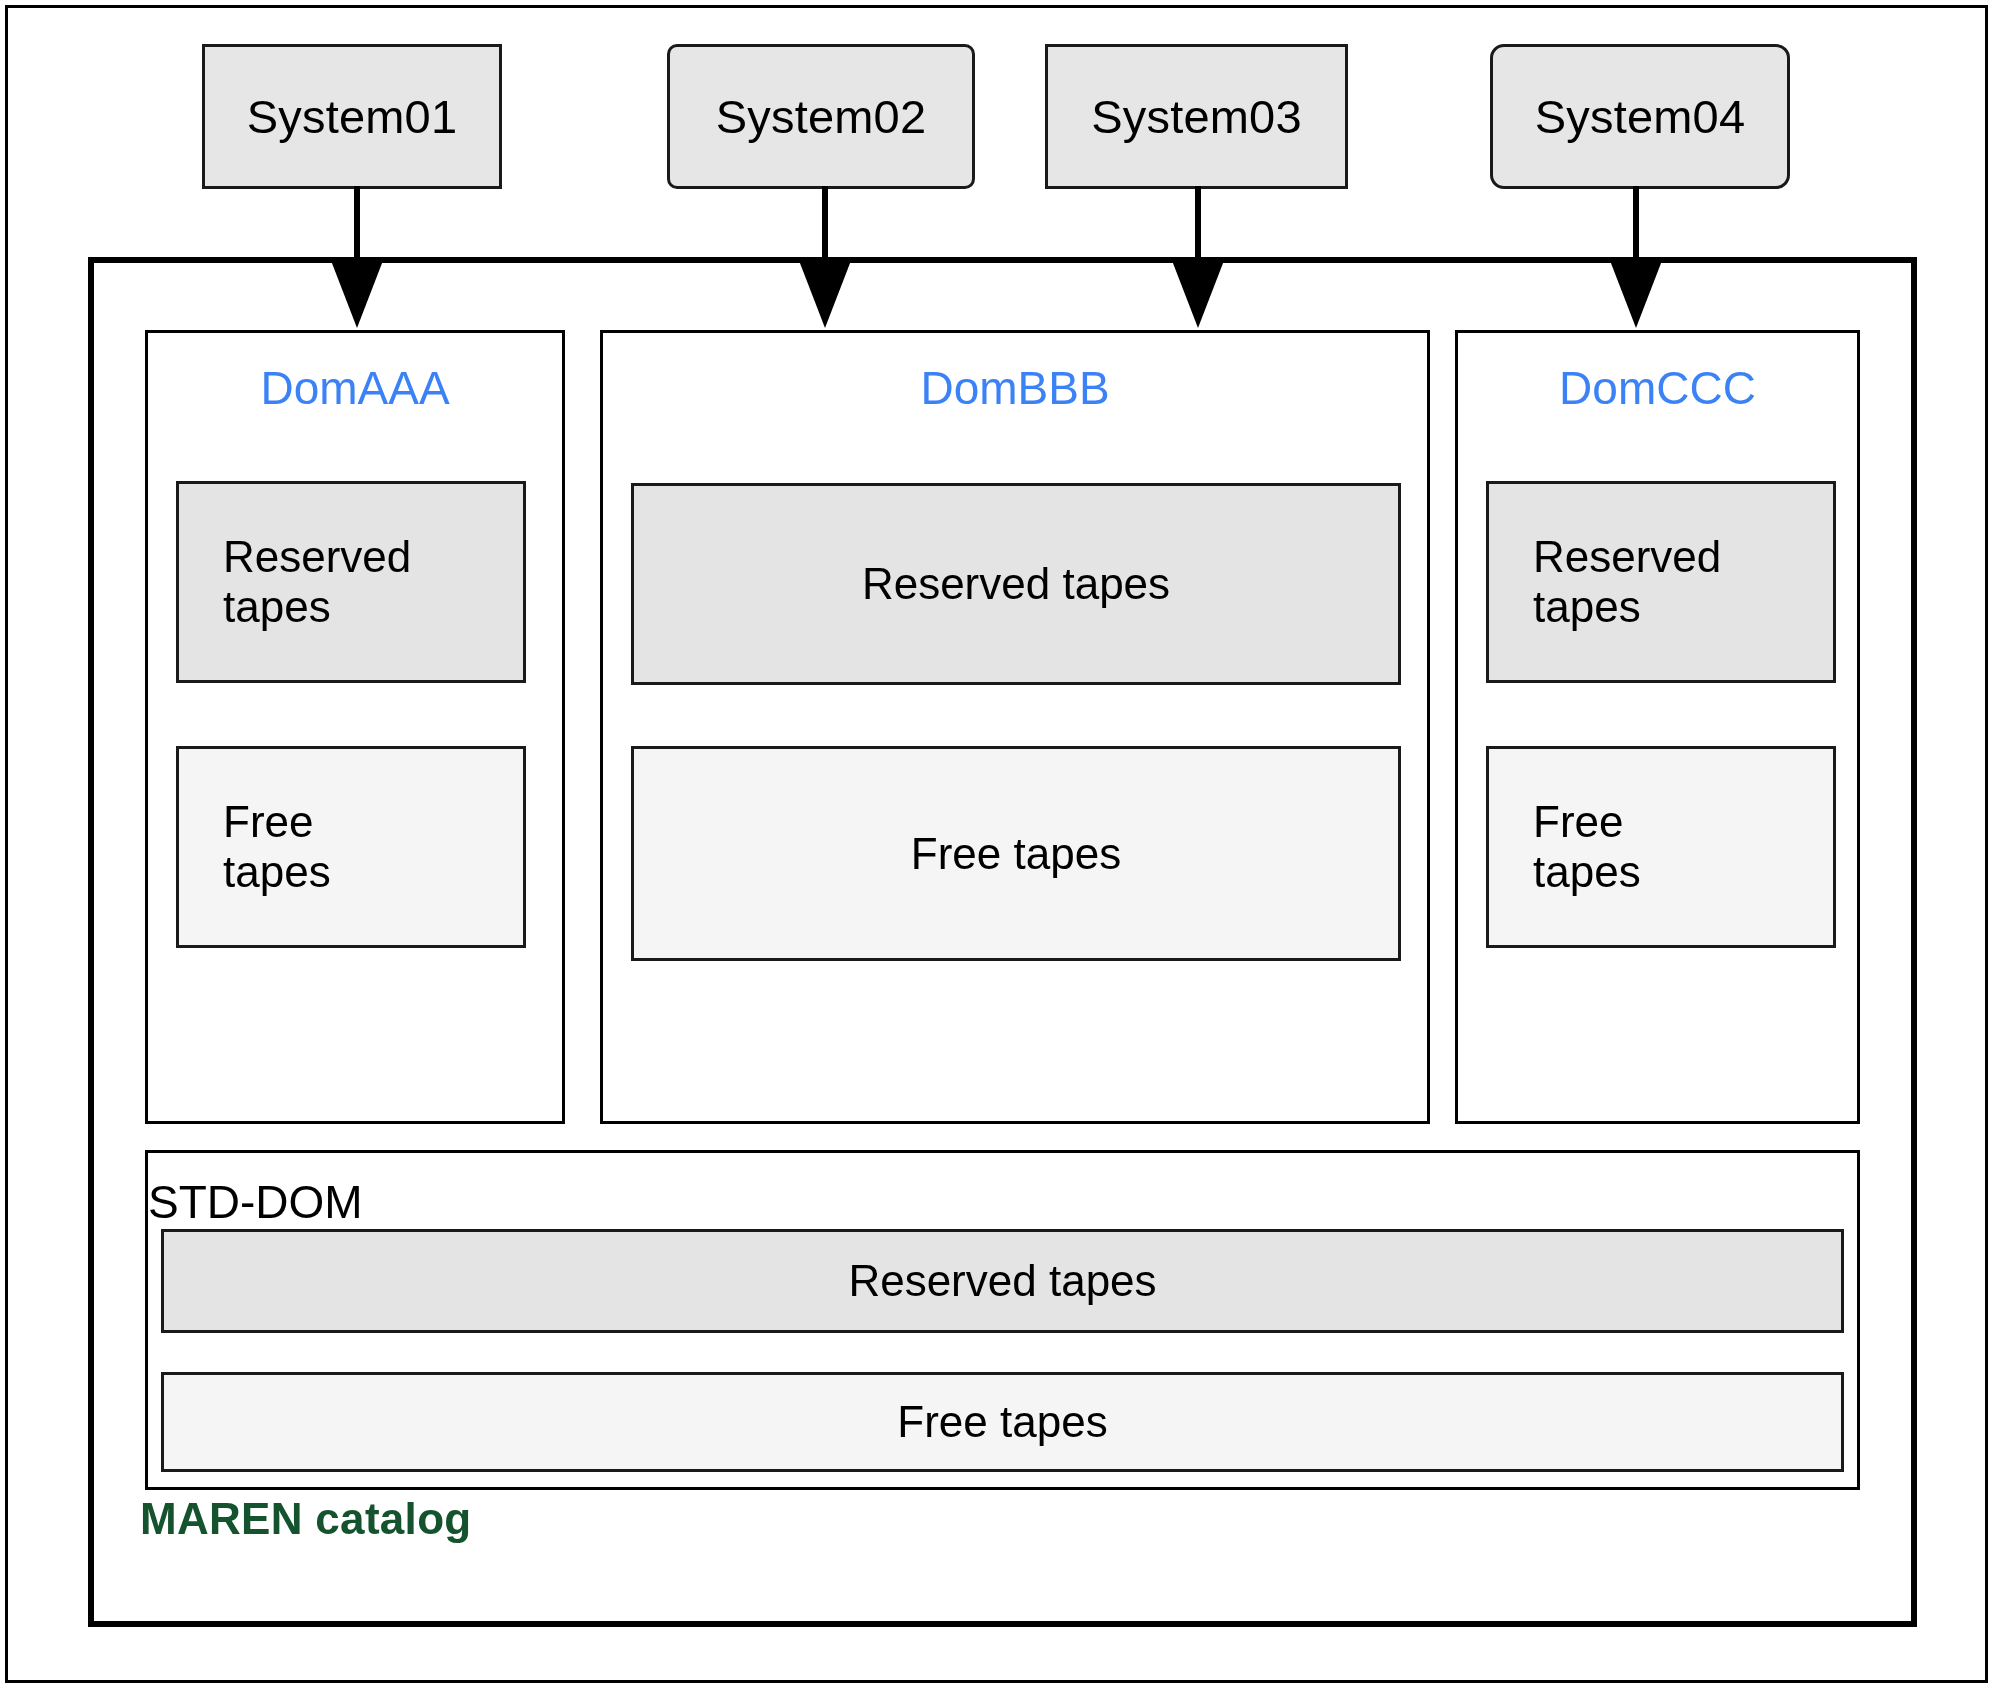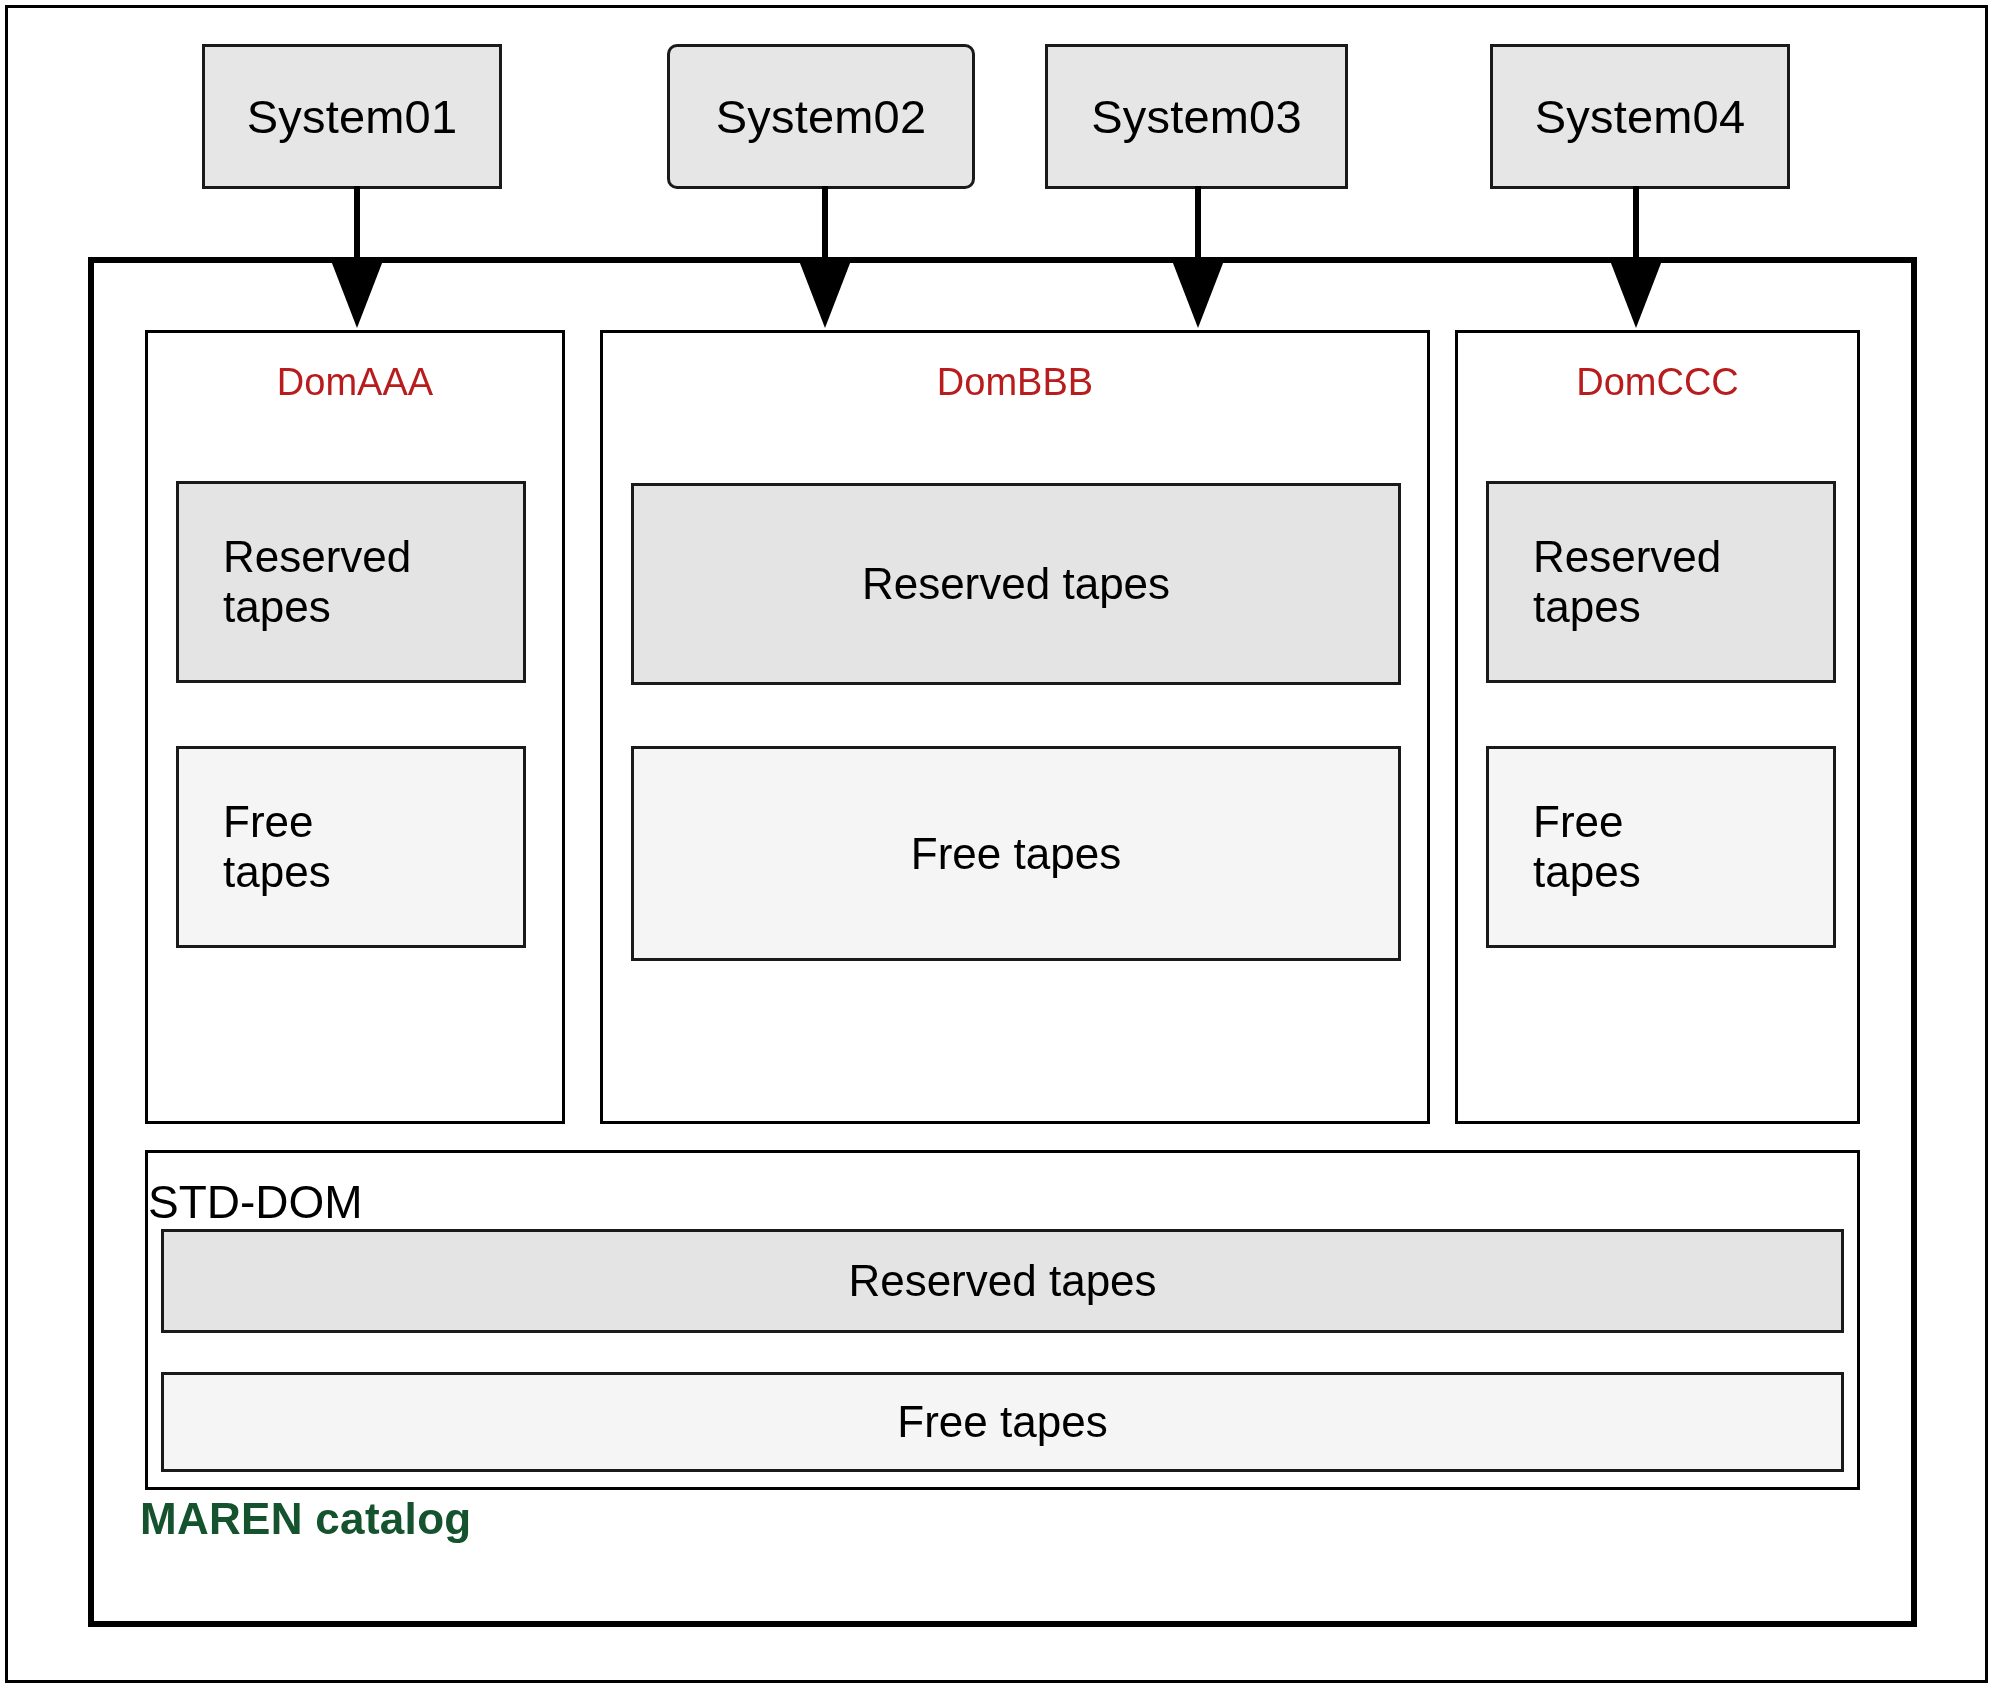--- a/index.html
+++ b/index.html
@@ -85,22 +85,22 @@
     border: 3px solid #000000;
     box-sizing: border-box;
     background: #ffffff;
   }
   .domain-title {
     position: absolute;
     top: 28px;
     left: 0;
     right: 0;
     text-align: center;
-    font-size: 38px;
-    color: #b91c1c;
+    font-size: 46px;
+    color: #3b82f6;
   }
 
   
   .tape-box {
     position: absolute;
     border: 3px solid #1a1a1a;
     box-sizing: border-box;
     display: flex;
     align-items: center;
     font-size: 44px;
@@ -156,21 +156,21 @@
 
   <div class="system-box" style="left:202px; top:44px; width:300px; height:145px;">
     <span>System01</span>
   </div>
   <div class="system-box" style="left:667px; top:44px; width:308px; height:145px;border-radius:10px;">
     <span>System02</span>
   </div>
   <div class="system-box" style="left:1045px; top:44px; width:303px; height:145px;">
     <span>System03</span>
   </div>
-  <div class="system-box" style="left:1490px; top:44px; width:300px; height:145px;">
+  <div class="system-box" style="left:1490px; top:44px; width:300px; height:145px;border-radius:14px;">
     <span>System04</span>
   </div>
 
   <div class="arrow-line" style="left:354px;  top:186px; height:74px;"></div>
   <div class="arrow-head" style="left:330px;  top:258px;"></div>
 
   <div class="arrow-line" style="left:822px;  top:186px; height:74px;"></div>
   <div class="arrow-head" style="left:798px;  top:258px;"></div>
 
   <div class="arrow-line" style="left:1195px; top:186px; height:74px;"></div>

